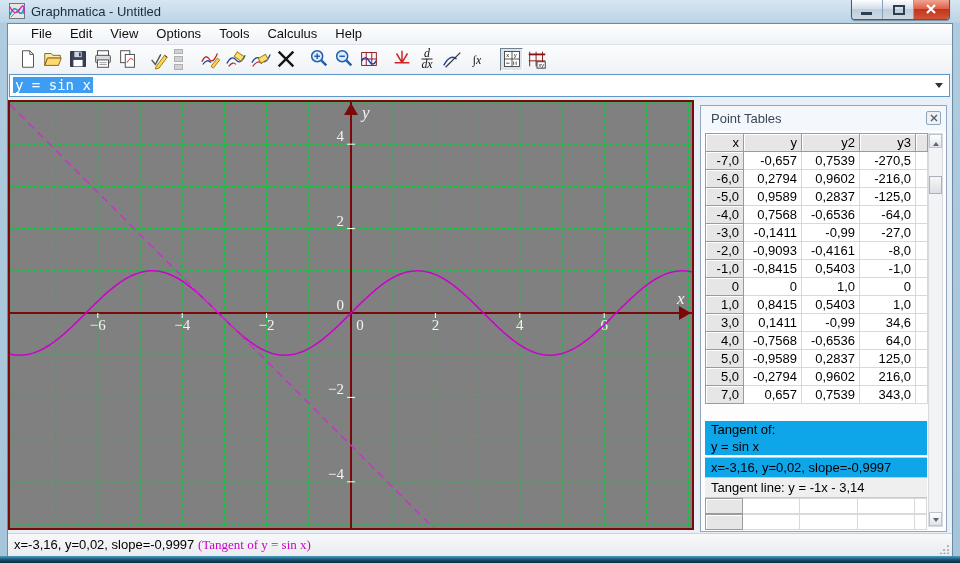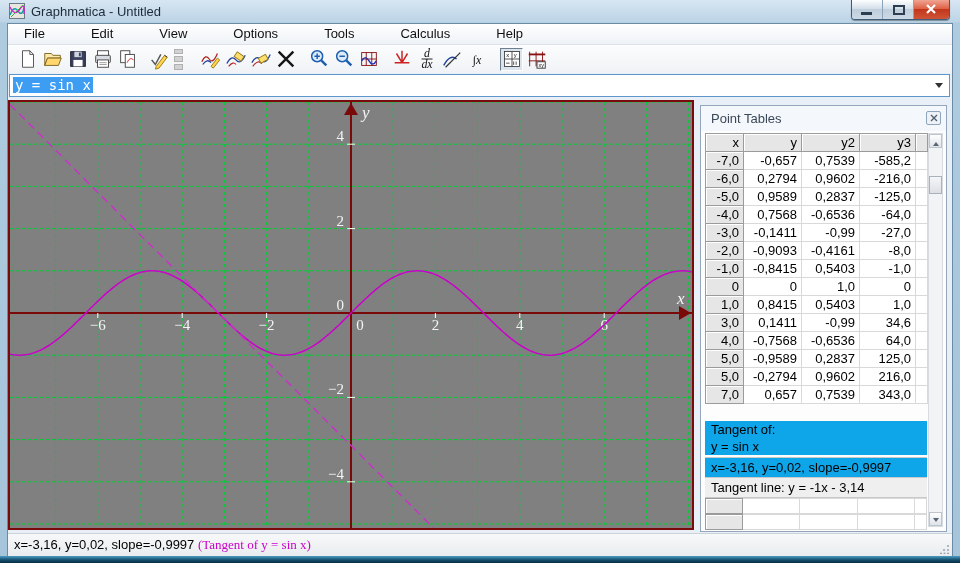--- a/index.html
+++ b/index.html
@@ -19,21 +19,21 @@
   .wbtn.close{width:35px;border-right:none;
         background:linear-gradient(#f0a492,#de6248 45%,#c2371b 50%,#cf5437);}
   .glyph-min{position:absolute;left:9px;top:12px;width:11px;height:3px;background:#2c3e50;}
   .glyph-max{position:absolute;left:10px;top:5px;width:8px;height:6px;border:2px solid #2c3e50;}
   .glyph-close{position:absolute;left:11px;top:3px;width:12px;height:12px;}
   
   .client{position:absolute;left:8px;top:24px;width:944px;height:532px;background:#e9eff6;
           box-shadow:0 0 0 1px #6b8aa4;}
   .menubar{position:absolute;left:0;top:0;width:100%;height:21px;box-sizing:border-box;
            background:linear-gradient(#ffffff,#eef2f7);border-bottom:1px solid #dde2e9;
-           display:flex;align-items:flex-start;padding-left:7px;gap:28px;}
+           display:flex;align-items:flex-start;padding-left:14px;}
   .mi{padding:0 9px;font-size:13px;line-height:20px;color:#101010;cursor:default;}
   .toolbar{position:absolute;left:0;top:21px;width:100%;height:28px;box-sizing:border-box;
            background:linear-gradient(#fbfcfd,#f0f3f6);display:flex;align-items:center;padding-left:8px;}
   .tb{width:23px;height:23px;display:flex;align-items:center;justify-content:center;margin-right:2px;}
   .ml6{margin-left:6px}.ml8{margin-left:8px}.ml10{margin-left:10px}.ml14{margin-left:14px}
   .tb.pressed{border:1px solid;border-color:#6f7f8e #fdfdfd #fdfdfd #6f7f8e;background:#dbe3ec;
               width:21px;height:21px;}
   .grip{width:9px;height:21px;display:flex;flex-direction:column;justify-content:center;gap:2px;margin:0 2px;}
   .grip b{display:block;width:7px;height:5px;background:#d2d2d2;border:1px solid #b0b0b0;}
   .icon-text{font-family:"Liberation Serif",serif;font-style:italic;font-size:13px;fill:#101010;}
@@ -370,21 +370,21 @@
               <th>y2</th>
               <th>y3</th>
               <th class="ext"></th>
             </tr>
           </thead>
         <tbody>
             <tr>
               <th>-7,0</th>
               <td>-0,657</td>
               <td>0,7539</td>
-              <td>-585,2</td>
+              <td>-270,5</td>
               <td class="ext"></td>
             </tr>
             <tr>
               <th>-6,0</th>
               <td>0,2794</td>
               <td>0,9602</td>
               <td>-216,0</td>
               <td class="ext"></td>
             </tr>
             <tr>

